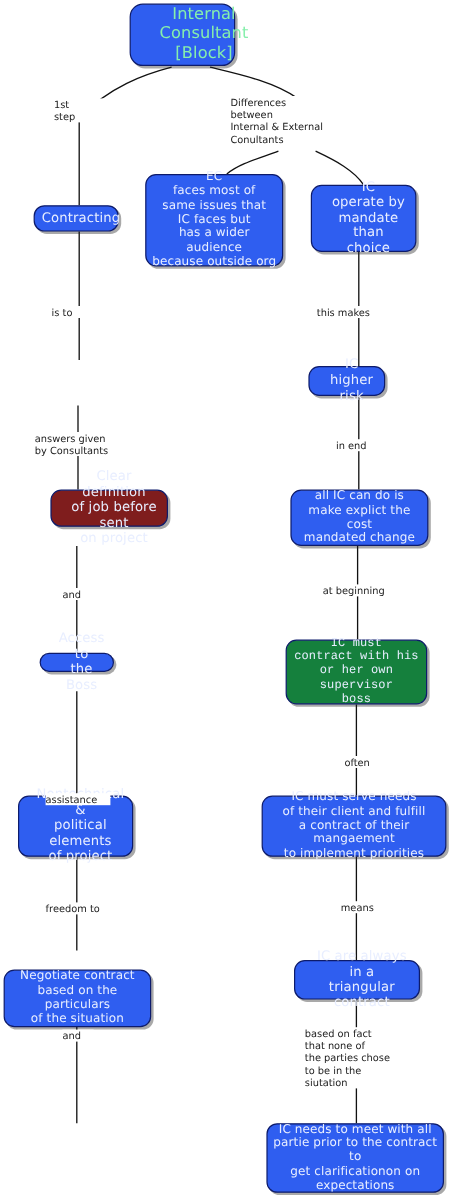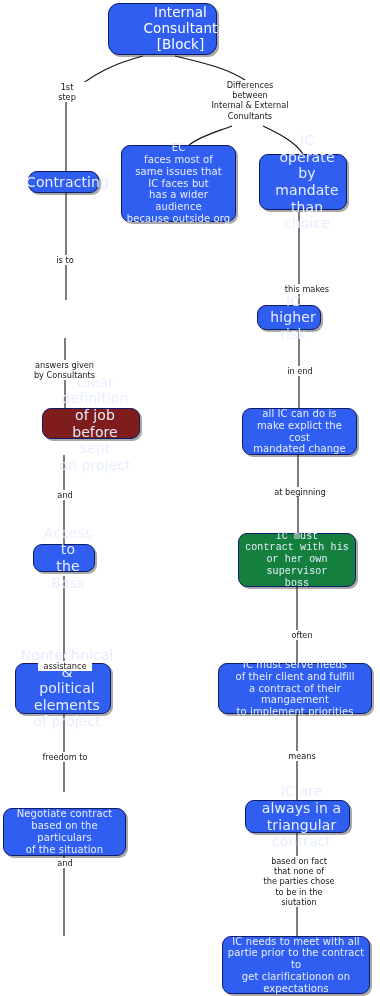--- a/index.html
+++ b/index.html
@@ -41,26 +41,25 @@
     box-shadow: 2px 2px 0 rgba(40,40,40,0.40);
     white-space: pre-line;
     padding: 2px 4px;
     z-index: 3;
   }
   .node.root {
     font-size: 13.5px;
     border-radius: 11px;
   }
   .node.big { font-size: 10px; }
-  .node.med { font-size: 14px; padding-left: 12px; }
+  .node.med { font-size: 11px; padding-left: 12px; }
   .edge-label {
     position: absolute;
     color: #1a1a1a;
     font-size: 8.2px;
-    text-align: center;
     line-height: 1.24;
     white-space: pre-line;
     z-index: 4;
     background: #ffffff;
     letter-spacing: 0px;
   }
 </style>
 </head>
 <body>
 
@@ -83,58 +82,58 @@
       <path d="M 64 840 L 64 936" fill="none" stroke="#111111" stroke-width="1.1"></path>
       <path d="M 297 833 L 297 936" fill="none" stroke="#111111" stroke-width="1.1"></path>
     </svg>
 <div class="edge-label" style="left: 45px; top: 82px; width: 44px; color: rgb(26, 26, 26);">1st
 step</div>
     <div class="edge-label" style="left: 192px; top: 80px; width: 116px; color: rgb(26, 26, 26);">Differences
 between
 Internal &amp; External
 Conultants</div>
     <div class="edge-label" style="left: 43px; top: 255px; width: 44px; color: rgb(26, 26, 26);">is to</div>
-    <div class="edge-label" style="left: 280px; top: 255px; width: 54px; color: rgb(26, 26, 26); margin-top: 29px;">this makes</div>
+    <div class="edge-label" style="left: 264px; top: 255px; width: 54px; color: rgb(26, 26, 26);">this makes</div>
     <div class="edge-label" style="left: 29px; top: 360px; width: 71px; color: rgb(26, 26, 26);">answers given
 by Consultants</div>
     <div class="edge-label" style="left: 280px; top: 366px; width: 40px; color: rgb(26, 26, 26);">in end</div>
     <div class="edge-label" style="left: 52px; top: 490px; width: 26px; color: rgb(26, 26, 26);">and</div>
     <div class="edge-label" style="left: 269px; top: 487px; width: 62px; color: rgb(26, 26, 26);">at beginning</div>
     <div class="edge-label" style="left: 38px; top: 621px; width: 54px; color: rgb(26, 26, 26); margin-top: 40px;">assistance</div>
     <div class="edge-label" style="left: 287px; top: 620px; width: 30px; color: rgb(26, 26, 26); margin-top: 10px;">often</div>
     <div class="edge-label" style="left: 38px; top: 752px; width: 54px; color: rgb(26, 26, 26);">freedom to</div>
     <div class="edge-label" style="left: 284px; top: 751px; width: 36px; color: rgb(26, 26, 26);">means</div>
     <div class="edge-label" style="left: 52px; top: 858px; width: 26px; color: rgb(26, 26, 26);">and</div>
     <div class="edge-label" style="left: 254px; top: 856px; width: 90px; color: rgb(26, 26, 26);">based on fact
 that none of
 the parties chose
 to be in the
 siutation</div>
-    <div class="node root" style="left: 108px; top: 3px; width: 109px; height: 52px; background: rgb(47, 94, 240); border-color: rgb(13, 27, 107); color: #ffffff; padding-left: 40px;">Internal
+    <div class="node root" style="left: 108px; top: 3px; width: 88px; height: 52px; background: rgb(47, 94, 240); border-color: rgb(13, 27, 107); color: #86efac; padding-left: 40px;">Internal
 Consultant
 [Block]</div>
     <div class="node med" style="left: 28px; top: 171px; width: 71px; height: 22px; background: rgb(47, 94, 240); border-color: rgb(13, 27, 107); color: rgb(232, 238, 255);">Contracting</div>
     <div class="node big" style="left: 121px; top: 145px; width: 115px; height: 77px; background: rgb(47, 94, 240); border-color: rgb(13, 27, 107); color: rgb(232, 238, 255);">EC
 faces most of
 same issues that
 IC faces but
 has a wider audience
 because outside org</div>
     <div class="node med" style="left: 259px; top: 154px; width: 88px; height: 56px; background: rgb(47, 94, 240); border-color: rgb(13, 27, 107); color: rgb(232, 238, 255);">IC
 operate by
 mandate than
 choice</div>
     <div class="node med" style="left: 257px; top: 305px; width: 64px; height: 25px; background: rgb(47, 94, 240); border-color: rgb(13, 27, 107); color: rgb(232, 238, 255);">IC higher risk</div>
     <div class="node med" style="left: 15px; top: 408px; width: 98px; height: 31px; background: #7f1d1d; border-color: rgb(13, 27, 107); color: rgb(232, 238, 255); margin-left: 27px;">Clear definition
 of job before sent
 on project</div>
     <div class="node big" style="left: 242px; top: 408px; width: 115px; height: 47px; background: rgb(47, 94, 240); border-color: rgb(13, 27, 107); color: rgb(232, 238, 255);">all IC  can do is
 make explict the cost
 mandated change</div>
-    <div class="node med" style="left: 33px; top: 544px; width: 62px; height: 28px; background: rgb(47, 94, 240); border-color: rgb(13, 27, 107); color: rgb(232, 238, 255);">Access to
+    <div class="node med" style="left: 33px; top: 544px; width: 62px; height: 16px; background: rgb(47, 94, 240); border-color: rgb(13, 27, 107); color: rgb(232, 238, 255);">Access to
 the Boss</div>
     <div class="node big" style="left: 238px; top: 533px; width: 118px; height: 54px; background: #15803d; border-color: rgb(13, 27, 107); color: rgb(232, 238, 255); font-family: Liberation Mono, monospace;">IC must
 contract with his
 or her own supervisor
 boss</div>
     <div class="node med" style="left: 15px; top: 663px; width: 96px; height: 51px; background: rgb(47, 94, 240); border-color: rgb(13, 27, 107); color: rgb(232, 238, 255);">Nontechnical &amp;
 political elements
 of project</div>
     <div class="node big" style="left: 218px; top: 663px; width: 154px; height: 51px; background: rgb(47, 94, 240); border-color: rgb(13, 27, 107); color: rgb(232, 238, 255);">IC must serve needs
 of their client and fulfill

